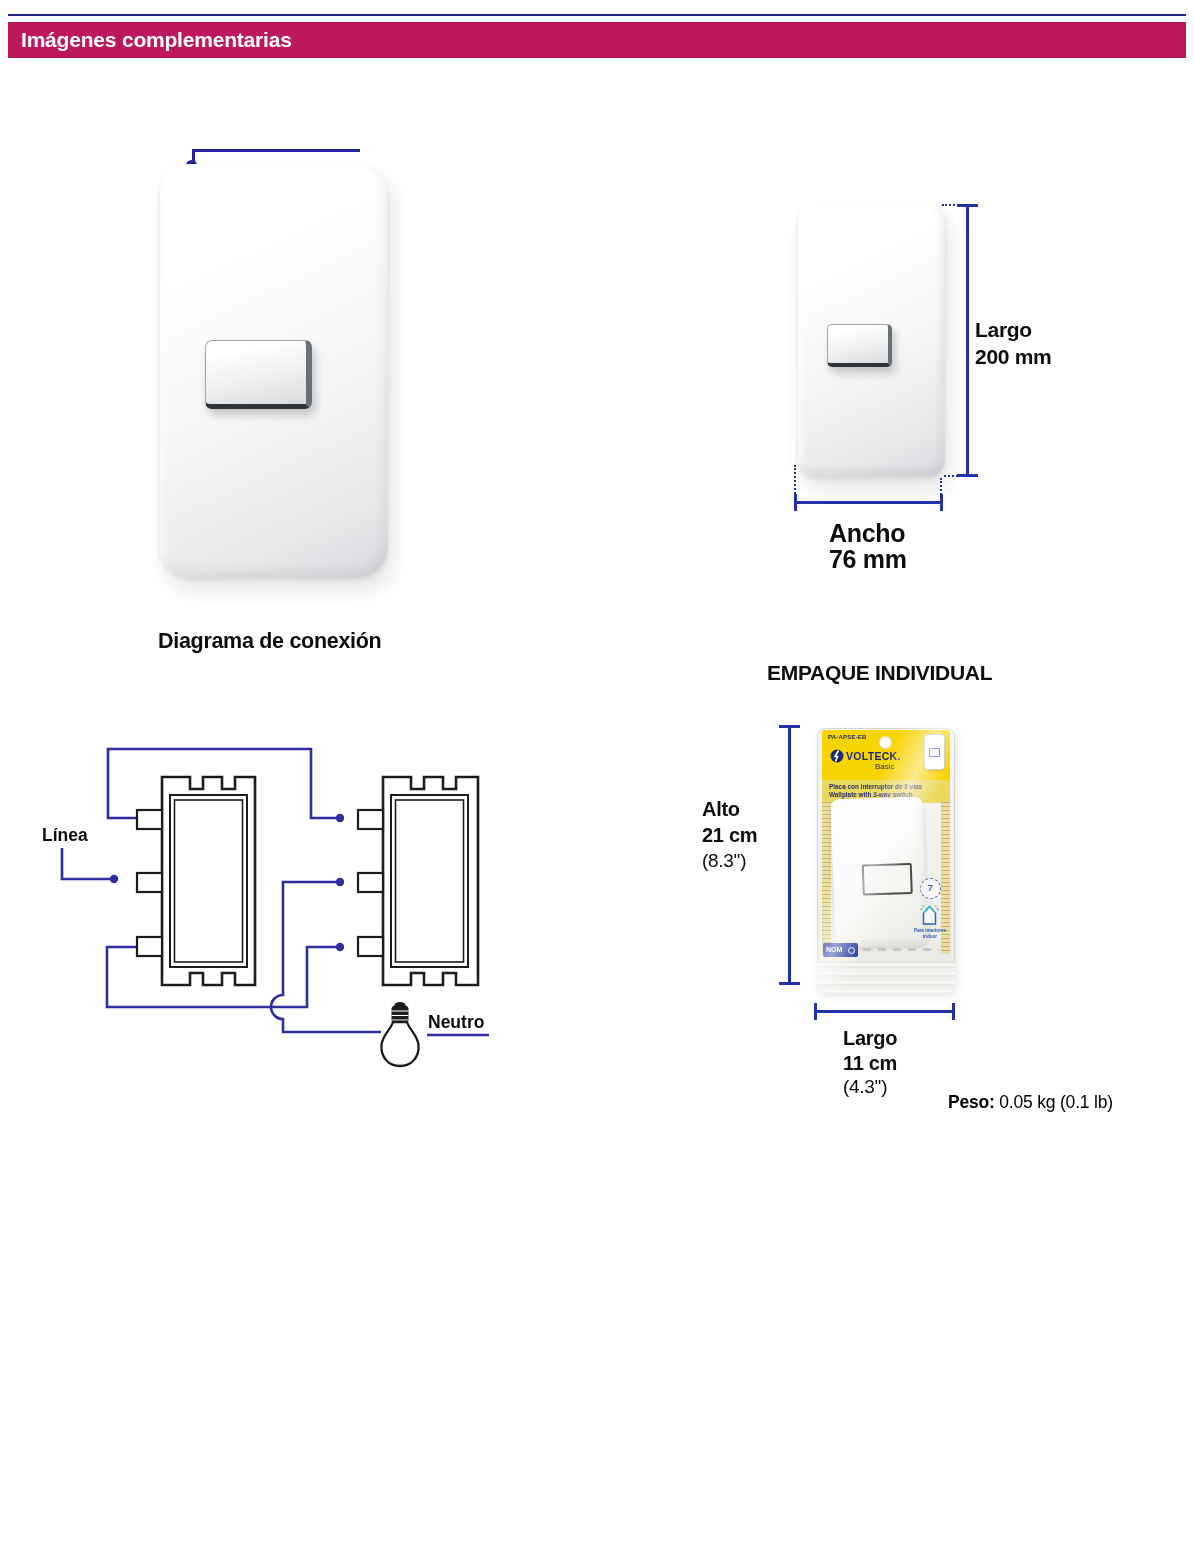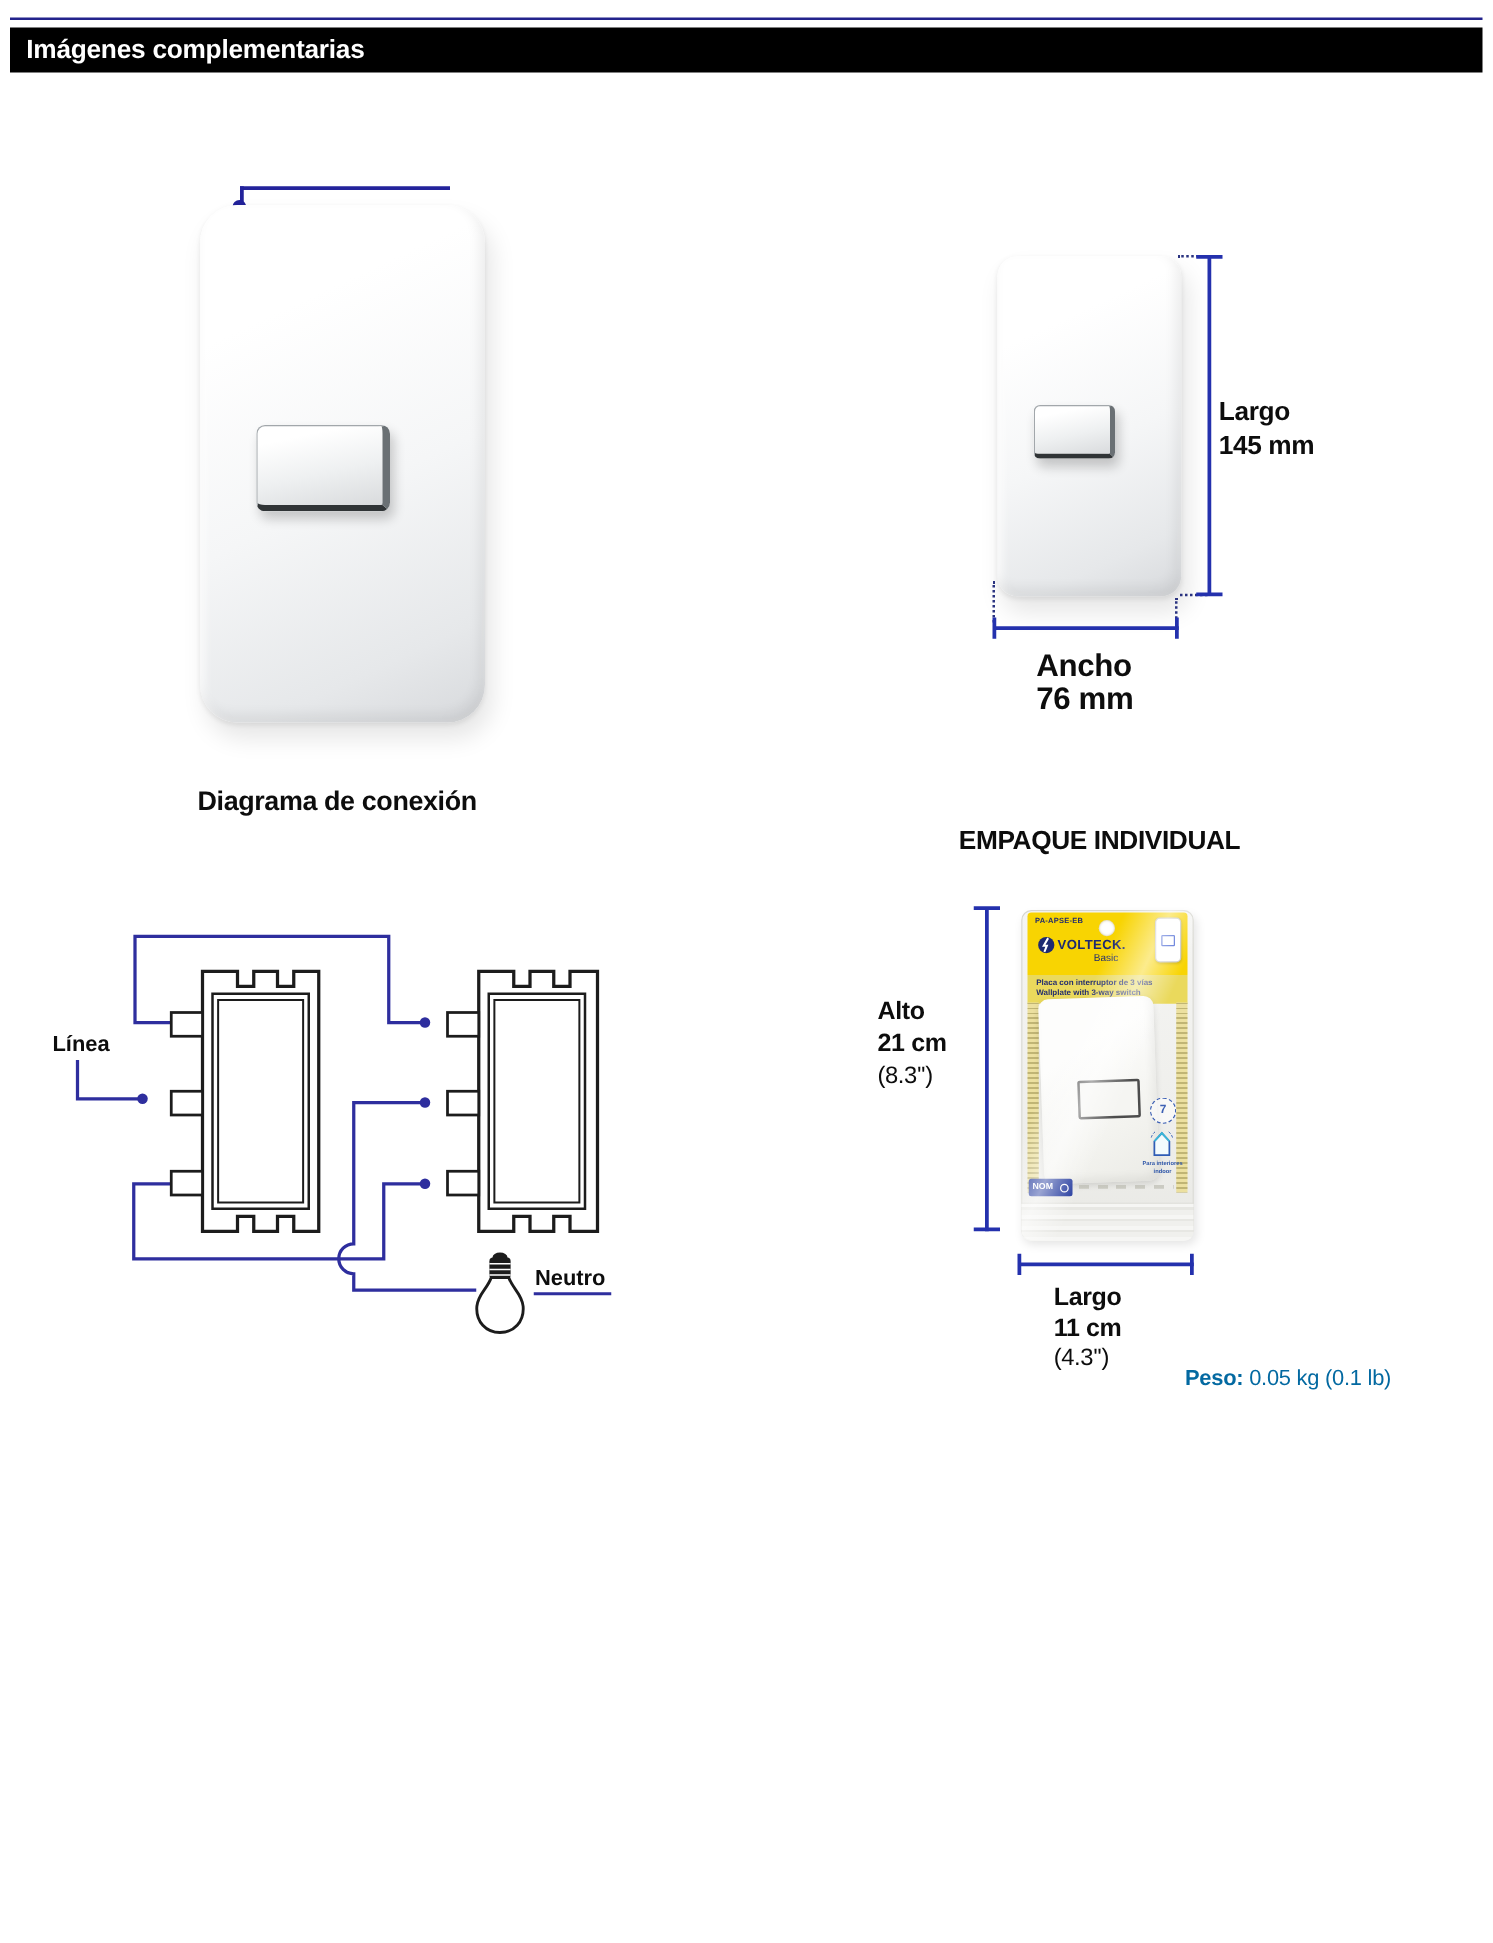--- a/index.html
+++ b/index.html
@@ -1,21 +1,21 @@
 <!DOCTYPE html>
 <html><head>
 <meta charset="utf-8">
 <style>
   html,body{margin:0;padding:0;background:#fff;}
   .canvas{position:relative;width:1194px;height:1554px;background:#ffffff;overflow:hidden;
           font-family:"Liberation Sans",sans-serif;color:#111;}
 
   
   .top-rule{position:absolute;left:8px;top:14px;width:1178px;height:2px;background:#23238c;}
-  .header-bar{position:absolute;left:8px;top:22px;width:1178px;height:36px;background:#000000;}
+  .header-bar{position:absolute;left:8px;top:22px;width:1178px;height:36px;background:#be185d;}
   .header-bar .title{padding-left:13px;line-height:36px;font-size:21px;font-weight:bold;color:#ffffff;letter-spacing:-0.2px;}
 
   
   .h-section{position:absolute;font-weight:bold;font-size:21.5px;color:#0d0d0d;letter-spacing:-0.3px;}
 
   
   .callout-text{position:absolute;left:198px;top:95px;font-size:19px;font-weight:bold;line-height:25px;color:#0d0d0d;letter-spacing:-0.2px;}
   .callout-h{position:absolute;left:192px;top:149px;width:168px;height:3px;background:#23239b;}
   .callout-v{position:absolute;left:192px;top:149px;width:3px;height:15px;background:#23239b;}
   .callout-dot{position:absolute;left:186px;top:160px;width:11px;height:11px;border-radius:50%;background:#23239b;}
@@ -74,21 +74,21 @@
   .house-wrap{position:absolute;left:103px;top:174px;width:19px;height:25px;}
   .indoor-text{position:absolute;left:95px;top:200px;width:36px;font-size:4.6px;line-height:5.6px;color:#2d55a8;text-align:center;font-weight:bold;}
   .nom-strip{position:absolute;left:6px;top:215px;width:35px;height:14px;background:#20379c;border-radius:2px;color:#fff;
              font-size:7px;font-weight:bold;line-height:14px;padding-left:3px;box-sizing:border-box;}
   .nom-circle{position:absolute;right:3px;top:3.5px;width:7px;height:7px;border:1px solid #fff;border-radius:50%;box-sizing:border-box;}
   .bottom-marks{position:absolute;left:46px;top:220px;width:76px;height:2.5px;opacity:0.65;
        background:repeating-linear-gradient(90deg,#b9b9ae 0 8px,transparent 8px 15px);}
   .crimp{position:absolute;left:0;top:234px;width:138px;height:30px;border-top:1px solid #dcdcd6;border-radius:0 0 8px 8px;
        background:repeating-linear-gradient(180deg,#f6f6f4 0 3px,#e7e7e3 3px 5px,#f0f0ed 5px 9px);}
 
-  .peso-line{position:absolute;left:948px;top:1092px;font-size:17.5px;color:#0369a1;letter-spacing:-0.2px;}
+  .peso-line{position:absolute;left:948px;top:1092px;font-size:17.5px;color:#000000;letter-spacing:-0.2px;}
   .peso-line .b{font-weight:bold;}
 </style>
 </head>
 <body>
 
 <div class="canvas">
 
   <div class="top-rule"></div>
   <div class="header-bar">
     <div class="title">Imágenes complementarias</div>
@@ -106,21 +106,21 @@
     <div class="rocker rocker-sm"></div>
   </div>
 
   <div class="dotted-h" style="left:942px;top:204px;width:24px;"></div>
   <div class="dotted-h" style="left:944px;top:475px;width:22px;"></div>
   <div class="dim" style="left:966px;top:205px;width:3px;height:271px;"></div>
   <div class="dim" style="left:957px;top:204px;width:21px;height:3px;"></div>
   <div class="dim" style="left:957px;top:474px;width:21px;height:3px;"></div>
   <div class="dim-label" style="left:975px;top:316px;width:86px;font-size:21px;line-height:27px;">
     <span class="ln">Largo</span>
-    <span class="ln">145 mm</span>
+    <span class="ln">200 mm</span>
   </div>
 
   <div class="dotted-v" style="left:794px;top:465px;height:33px;"></div>
   <div class="dotted-v" style="left:940px;top:478px;height:20px;"></div>
   <div class="dim" style="left:795px;top:501px;width:148px;height:3px;"></div>
   <div class="dim" style="left:794px;top:494px;width:3px;height:17px;"></div>
   <div class="dim" style="left:940px;top:494px;width:3px;height:17px;"></div>
   <div class="dim-label" style="left:829px;top:520px;width:80px;font-size:25px;line-height:26px;">
     <span class="ln">Ancho</span>
     <span class="ln">76 mm</span>

